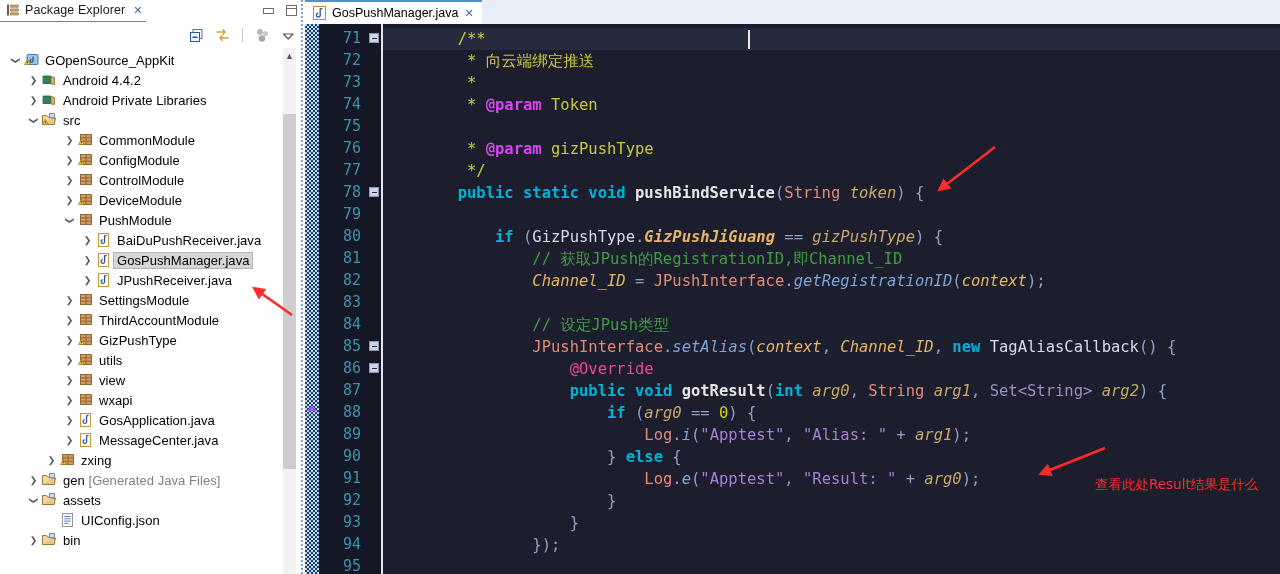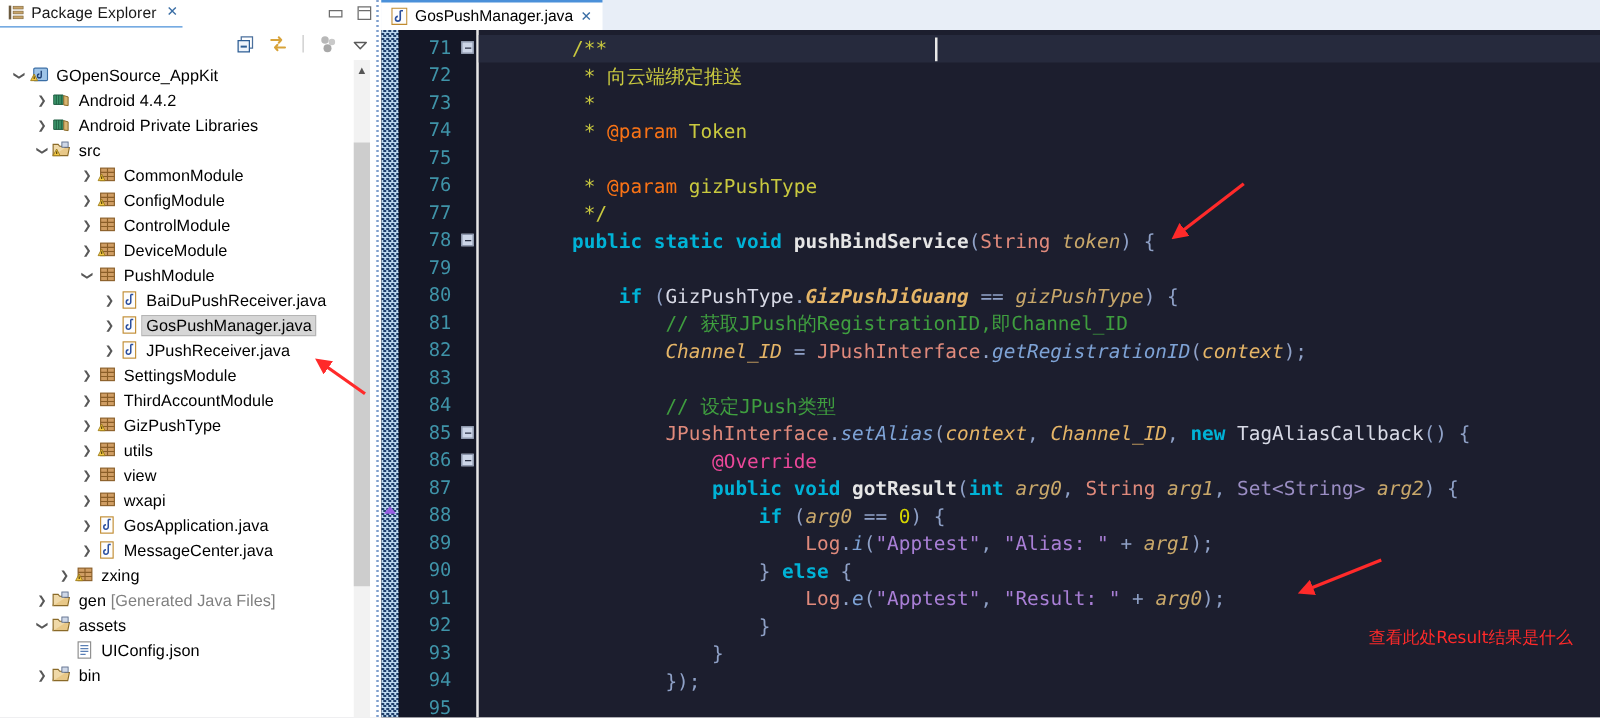--- a/index.html
+++ b/index.html
@@ -295,21 +295,21 @@
   .t-mth  { color: #e6e6e6; font-weight: bold; }
   .t-type { color: #e08a7c; }
   .t-fld  { color: #e5b567; font-style: italic; }
   .t-sfld { color: #e5b567; font-style: italic; font-weight: bold; }
   .t-param{ color: #c9a86a; font-style: italic; }
   .t-lpar { color: #8fa1c7; }
   .t-str  { color: #a97fd6; }
   .t-num  { color: #d4d400; }
   .t-cmt  { color: #3f9e3f; }
   .t-jdoc { color: #c9c93f; }
-  .t-jtag { color: #f97316; font-weight: normal; }
+  .t-jtag { color: #d946ef; font-weight: bold; }
   .t-ann  { color: #ec4899; }
   .t-plain{ color: #d8dae6; }
   .t-gen  { color: #9b8ec4; }
   .t-imth { color: #7ea3d6; font-style: italic; }
 
   
   .anno-text {
     position: absolute;
     font-family: "DejaVu Sans", sans-serif;
     font-size: 13.5px;
@@ -767,21 +767,21 @@
 
       <svg class="anno-arrow" style="left:0;top:0;width:1000px;height:550px;">
         <defs>
           <marker id="ah2" markerWidth="5" markerHeight="5" refX="2.2" refY="2.5" orient="auto">
             <path d="M0,0 L5,2.5 L0,5 z" fill="#ff2a2a"></path>
           </marker>
         </defs>
         <line x1="800" y1="424" x2="740" y2="448" stroke="#ff2a2a" stroke-width="2.6" marker-end="url(#ah2)"></line>
       </svg>
 
-      <div class="anno-text" style="left:790px; top:477px;">查看此处Result结果是什么</div>
+      <div class="anno-text" style="left:790px; top:452px;">查看此处Result结果是什么</div>
     </div>
   </div>
 
   <svg class="anno-arrow" style="left:250px; top:280px; width:70px; height:50px;">
     <defs>
       <marker id="ah3" markerWidth="5" markerHeight="5" refX="2.2" refY="2.5" orient="auto">
         <path d="M0,0 L5,2.5 L0,5 z" fill="#ff2a2a"></path>
       </marker>
     </defs>
     <line x1="42" y1="35" x2="8" y2="11" stroke="#ff2a2a" stroke-width="2.6" marker-end="url(#ah3)"></line>

